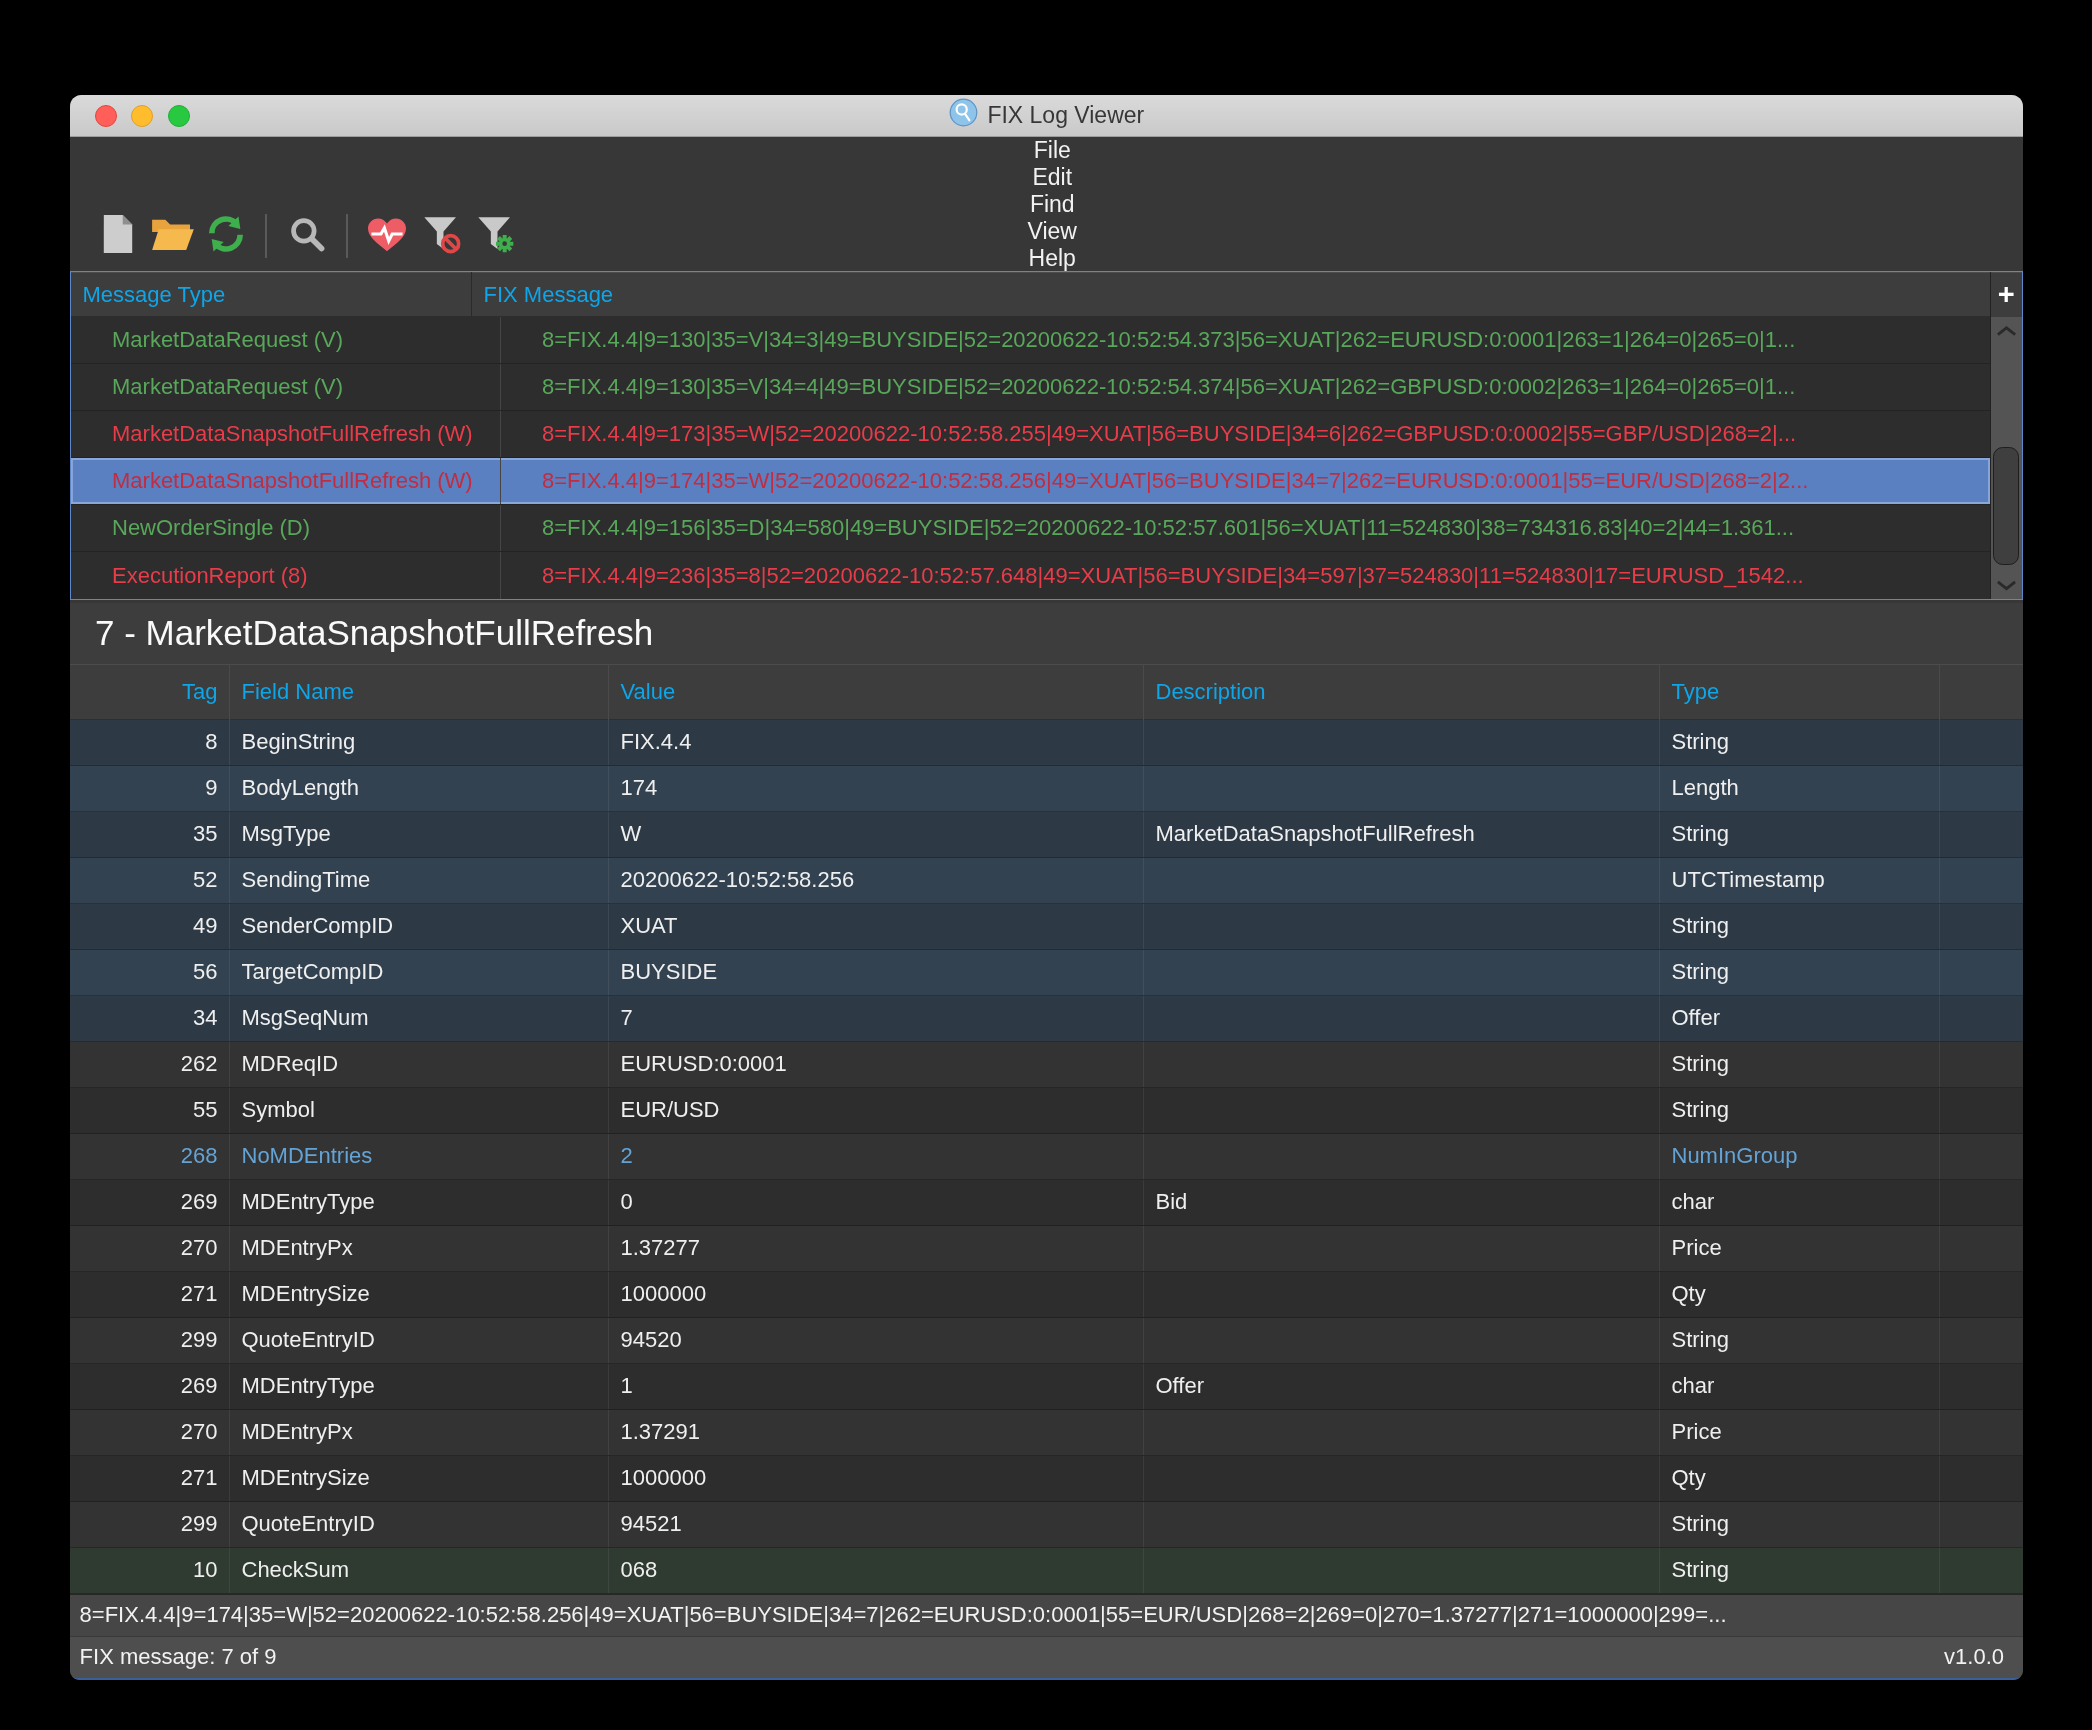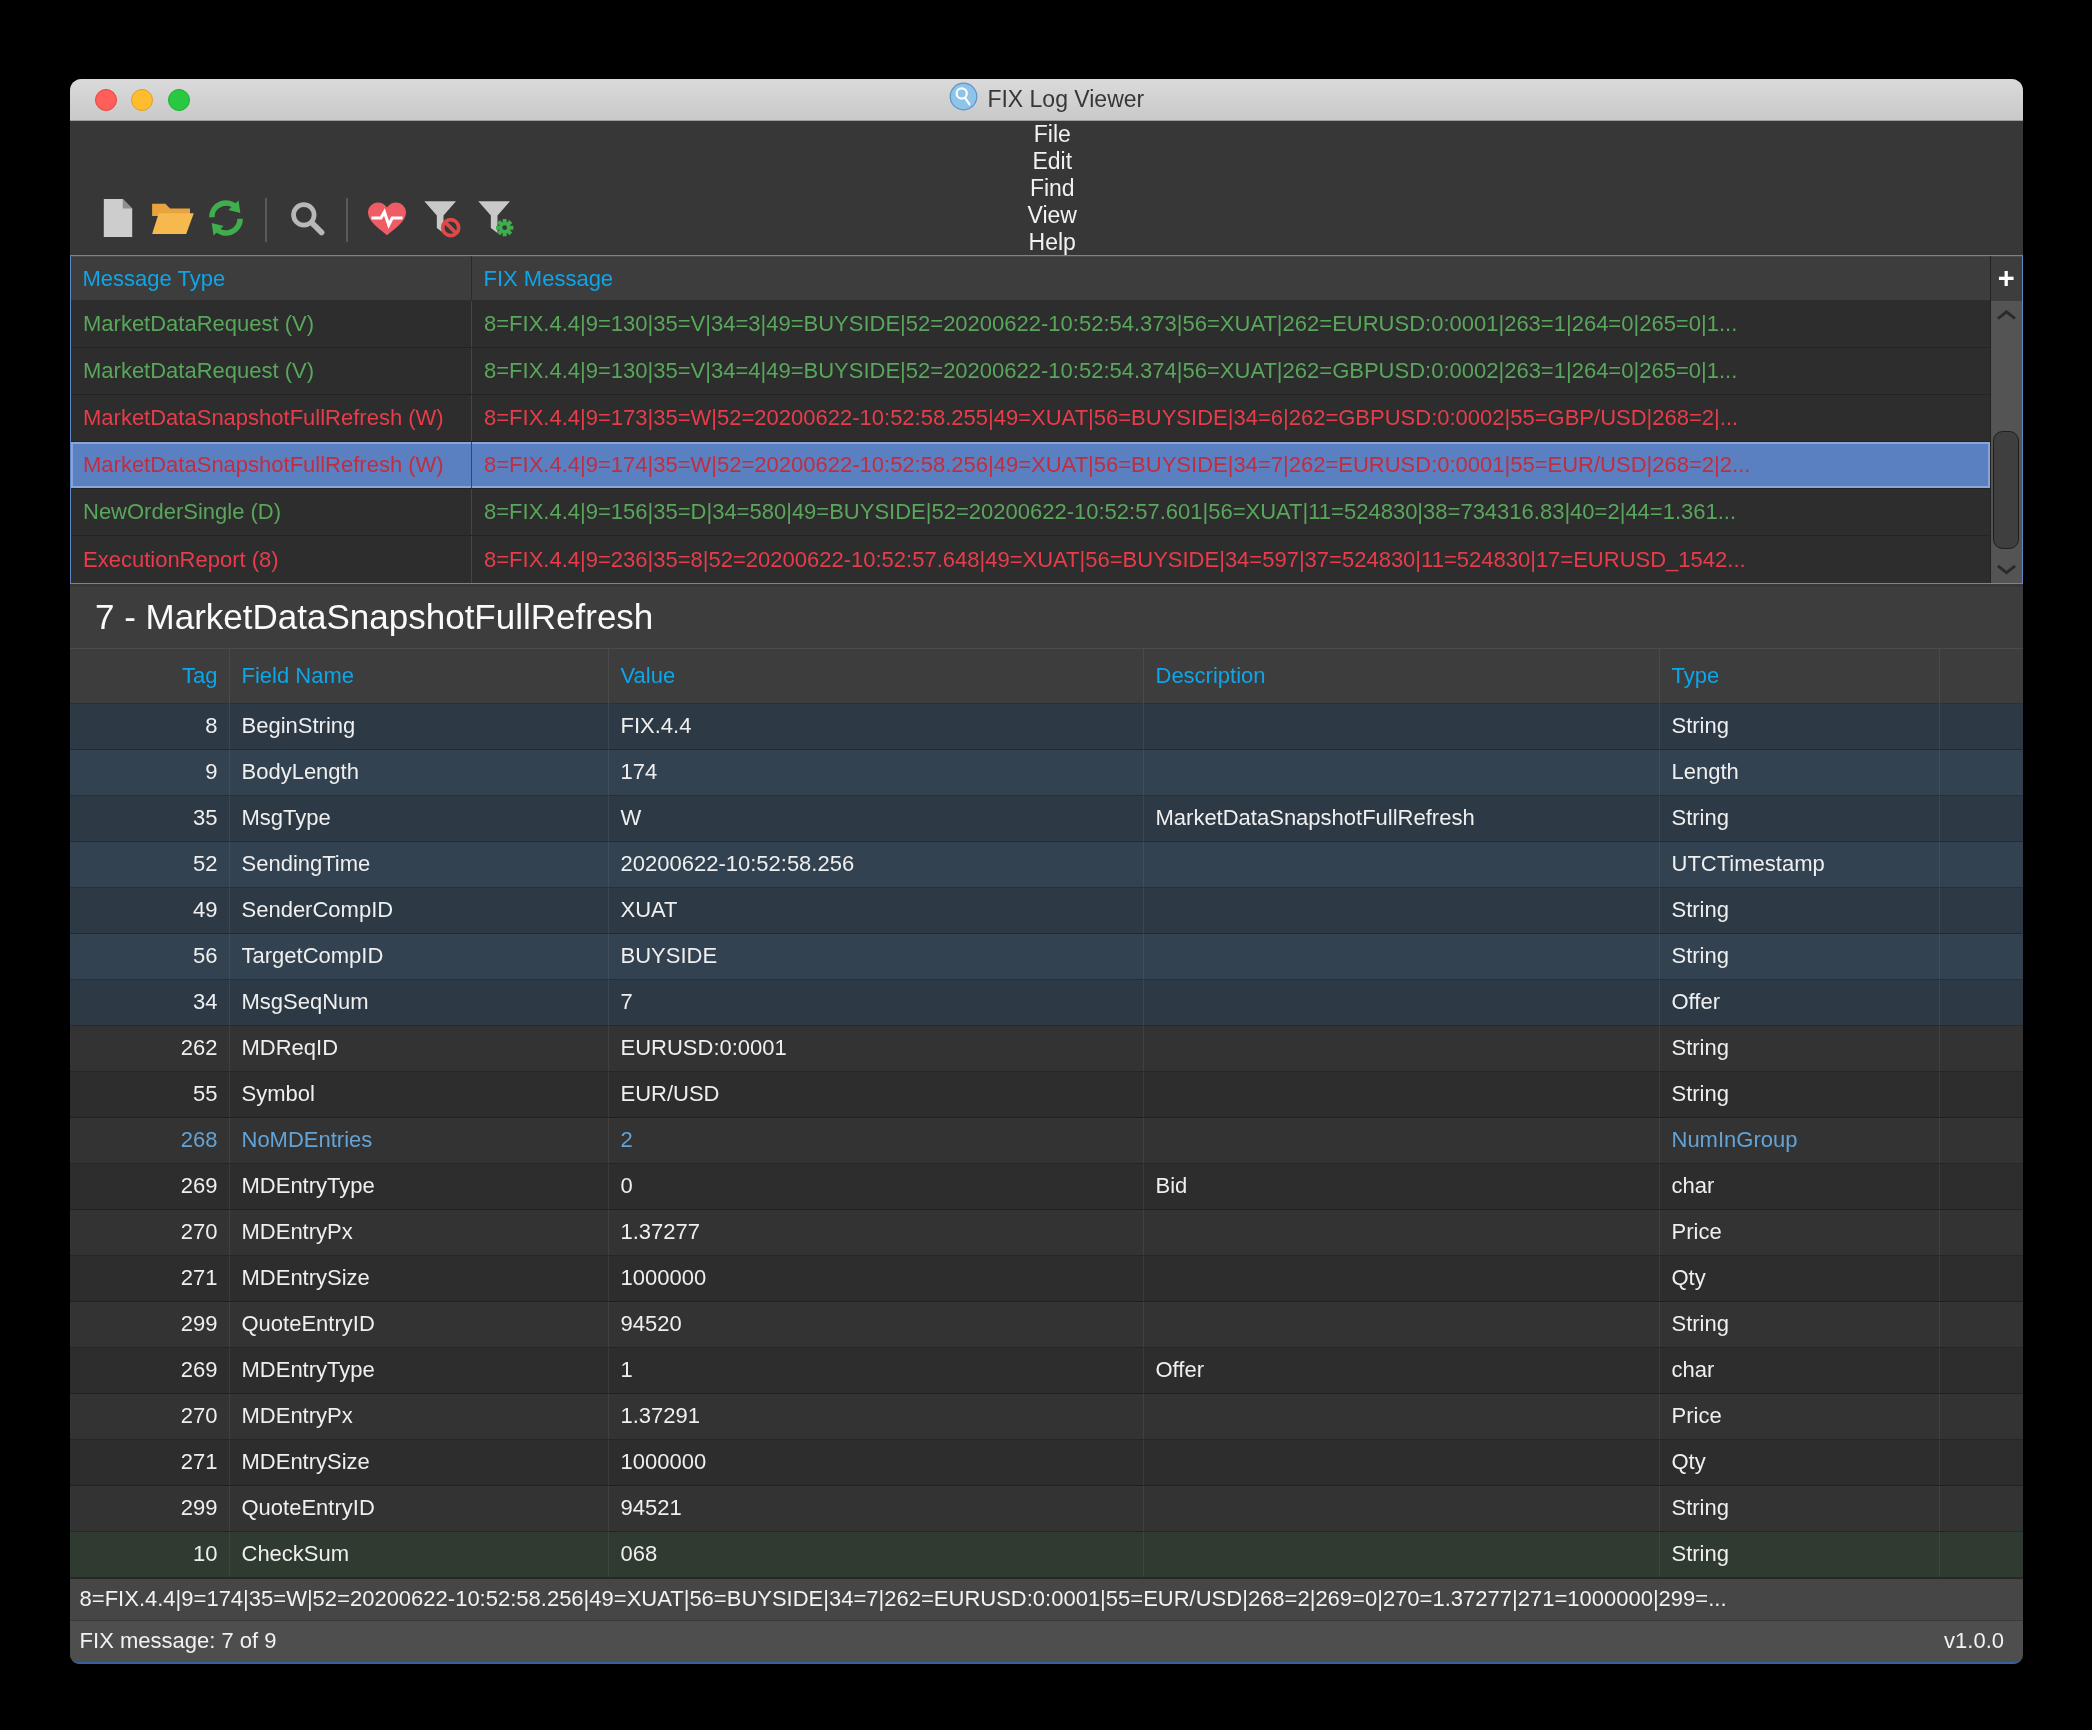--- a/index.html
+++ b/index.html
@@ -1,18 +1,18 @@
 <!DOCTYPE html>
 <html style="--accent-green: #58a75a; --accent-red: #e83c4a; --selection-blue: #5b80c1; --group-blue: #64a3d6;"><head>
 <meta charset="utf-8">
 <style>
   * { margin:0; padding:0; box-sizing:border-box; }
   html,body { width:2092px; height:1730px; background:#000; font-family:"Liberation Sans", sans-serif; }
   .window {
-    position:absolute; left:70px; top:79px; width:1953px;
+    position:absolute; left:70px; top:95px; width:1953px;
     border-radius:11.5px 11.5px 9.6px 9.6px; overflow:hidden; background:#373737;
     box-shadow:0 19px 67px rgba(0,0,0,.75);
   }
   
   .titlebar { height:42px; background:linear-gradient(#dadada,#c9c9c9); border-bottom:1px solid #9d9d9d;
     display:flex; align-items:center; justify-content:center; position:relative; }
   .traffic { position:absolute; left:25px; top:0; height:100%; display:flex; align-items:center; gap:14.3px; }
   .light { width:22px; height:22px; border-radius:50%; }
   .light.red { background:#ff5f58; border:1px solid #e2453f; }
   .light.yellow { background:#ffbd2e; border:1px solid #dfa023; }
@@ -28,21 +28,21 @@
   
   .msg-table { border:1.9px solid #5d87c9; background:#2d2d2d; display:flex; }
   .msg-main { flex:1; min-width:0; display:flex; flex-direction:column; }
   .h-cell { background:#3d3d3d; color:#0ea5e9; font-size:22px; display:flex; align-items:center;
     padding:0 11.5px; border-right:1.9px solid #2a2a2a; box-shadow:inset 0 1px 0 #4c4c4c, inset 0 -1px 0 #2e2e2e; }
   .msg-header { display:flex; height:45px; }
   .mh-type { width:401px; flex-shrink:0; }
   .mh-fix { flex:1; border-right:none; }
   .msg-row { display:flex; height:47px; border-bottom:1px solid #232323; }
   .msg-row:last-child { border-bottom:none; }
-  .msg-row .cell { display:flex; align-items:center; padding:0 12px; font-size:22px; white-space:nowrap; overflow:hidden; }
+  .msg-row .cell { display:flex; align-items:center; padding:0 12px; font-size:22px; white-space:nowrap; overflow:hidden;margin-left:29px; }
   .cell.type { width:401px; flex-shrink:0; border-right:1px solid #454545; }
   .cell.fix { flex:1; min-width:0;text-align:right; }
   .msg-row.green { color:var(--accent-green); }
   .msg-row.red { color:var(--accent-red); }
   .msg-row.selected { background:var(--selection-blue); box-shadow:inset 0 0 0 1.9px #8aa7da; }
   .msg-row.selected.red { color:#c22c40; }
   .msg-side { width:32.5px; flex-shrink:0; display:flex; flex-direction:column; border-left:1px solid #222; }
   .add-cell { height:45px; background:#3d3d3d; color:#fff; font-size:29px; font-weight:bold;
     display:flex; align-items:center; justify-content:center; box-shadow:inset 0 1px 0 #4c4c4c; }
   .scrollbar { flex:1; background:#545454; position:relative; display:flex; flex-direction:column;

